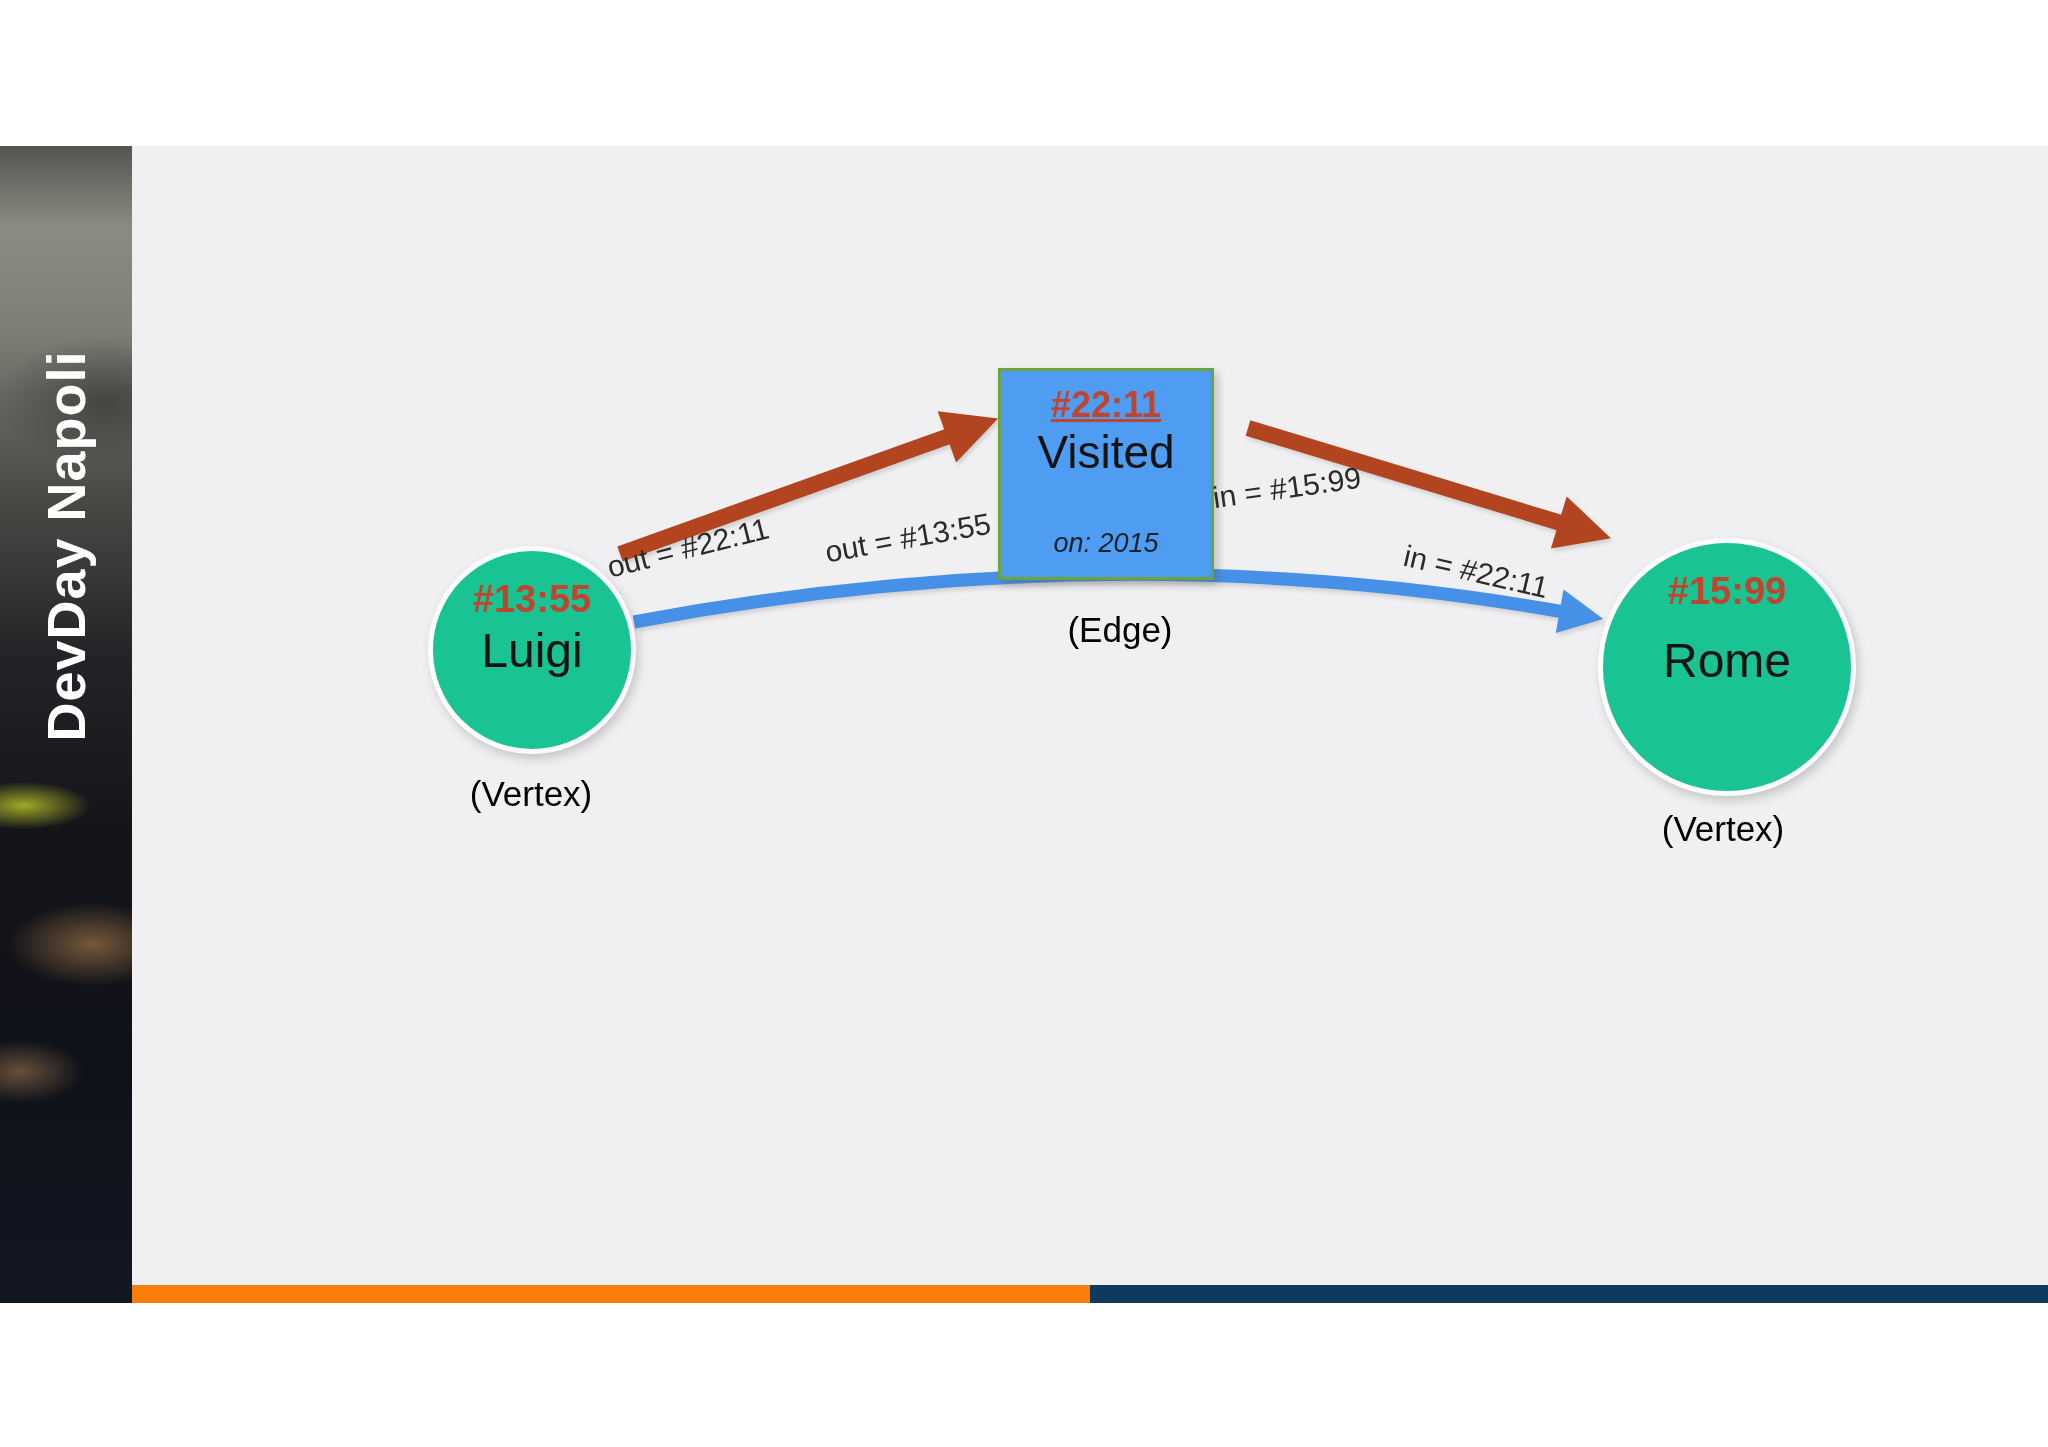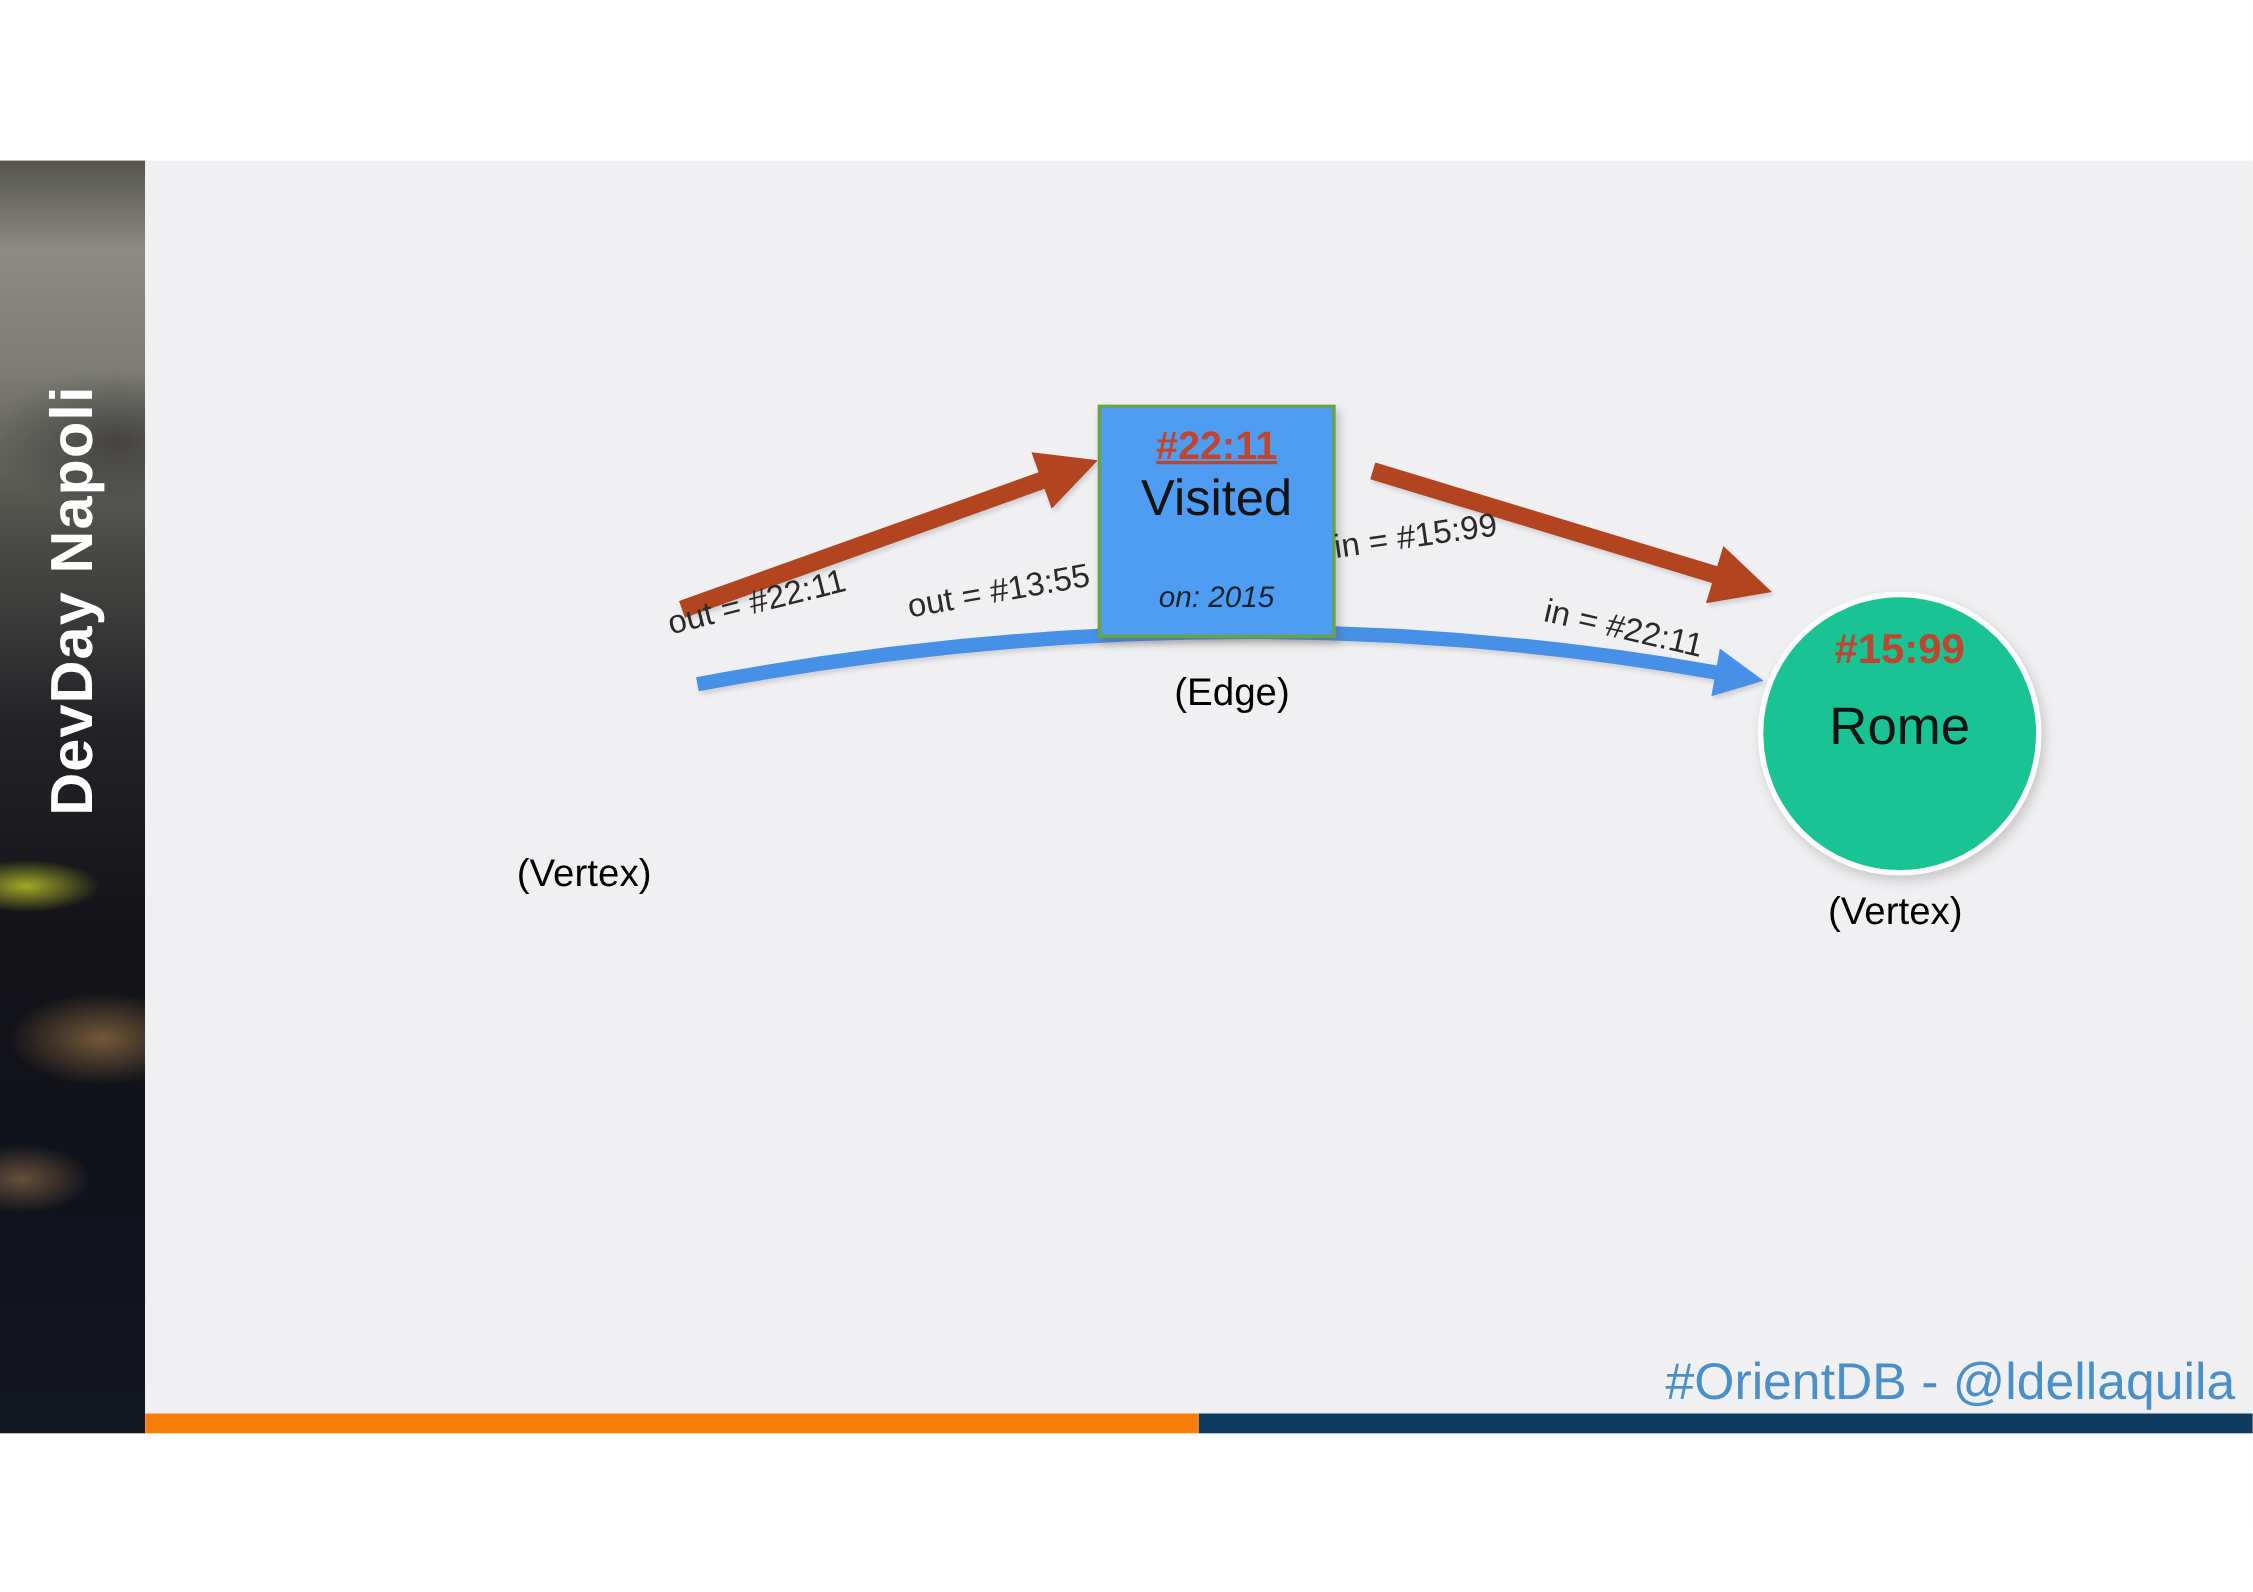--- a/index.html
+++ b/index.html
@@ -107,20 +107,26 @@
         <path d="M0,0 L10,5 L0,10 Z" class="fill-blue"></path>
       </marker>
     </defs>
     <g class="conn" fill="none">
       <path d="M 502 476 Q 980 386 1432 466" class="stroke-blue" stroke-width="13" marker-end="url(#arrow-blue)"></path>
       <path d="M 488 408 L 820 289" class="stroke-red" stroke-width="16" marker-end="url(#arrow-red)"></path>
       <path d="M 1116 282 L 1432 378" class="stroke-red" stroke-width="16" marker-end="url(#arrow-red)"></path>
     </g>
   </svg>
 
+  <div class="vertex vertex-luigi">
+    <div class="stack">
+      <div class="rid">#13:55</div>
+      <div class="node-label">Luigi</div>
+    </div>
+  </div>
 
   <div class="edge-box">
     <div class="rid">#22:11</div>
     <div class="node-label">Visited</div>
     <div class="edge-prop">on: 2015</div>
   </div>
 
   <div class="vertex vertex-rome">
     <div class="stack">
       <div class="rid">#15:99</div>
@@ -130,17 +136,16 @@
 
   <div class="type-label" style="left:399px;top:648px;">(Vertex)</div>
   <div class="type-label" style="left:988px;top:484px;">(Edge)</div>
   <div class="type-label" style="left:1591px;top:683px;">(Vertex)</div>
 
   <div class="rel-label rel-out1">out = #22:11</div>
   <div class="rel-label rel-out2">out = #13:55</div>
   <div class="rel-label rel-in1">in = #15:99</div>
   <div class="rel-label rel-in2">in = #22:11</div>
 
-  <div class="credit">#OrientDB - @ldellaquila</div>
 </div>
 
 <div class="bottom-bar bar-orange"></div>
 <div class="bottom-bar bar-navy"></div>
 
 </body></html>

